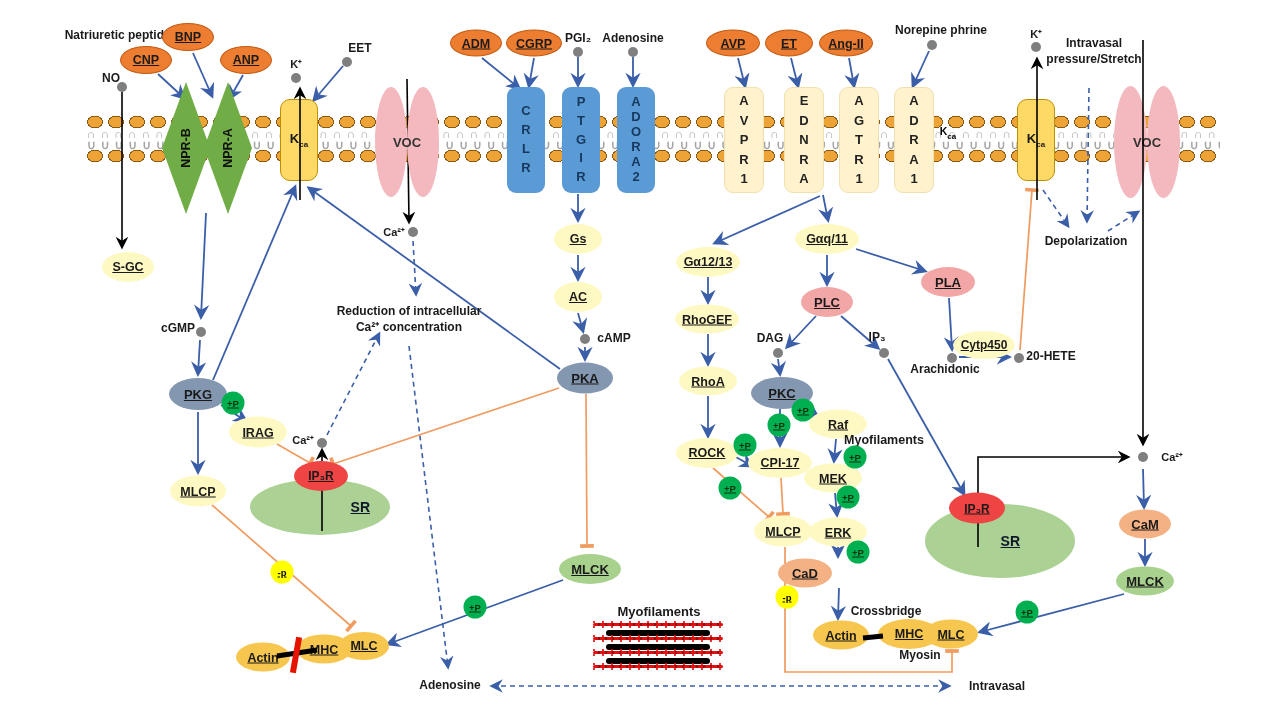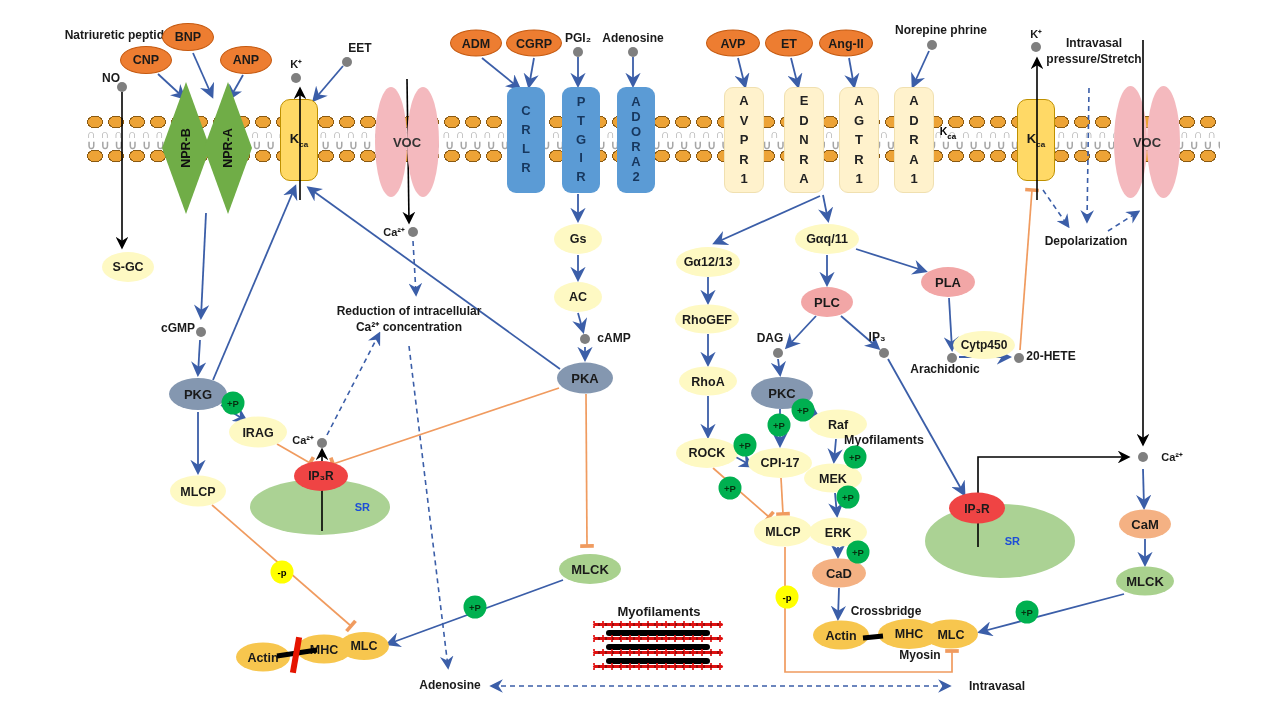--- a/index.html
+++ b/index.html
@@ -1,28 +1,28 @@
 <!DOCTYPE html>
 <html><head>
 <meta charset="utf-8">
 <style>
   html,body{margin:0;padding:0;background:#fff;font-family:"Liberation Sans",sans-serif;}
   #stage{position:relative;width:1280px;height:720px;background:#fff;overflow:hidden;}
   .n{position:absolute;transform:translate(-50%,-50%);display:flex;align-items:center;justify-content:center;
      text-align:center;font-weight:bold;color:#1a1a1a;z-index:3;box-sizing:border-box;}
-  .ell{border-radius:50%;}
+  .ell{border-radius:50%;text-decoration:underline;}
   .lig{background:#ED7D31;border:1px solid #C55A11;font-size:12.5px;}
   .teal{background:#fef9c3;font-size:12.5px;}
   .slate{background:#8497B0;font-size:13px;}
   .pinke{background:#F2A6A6;font-size:13px;}
   .salmon{background:#F4B183;font-size:13px;}
   .lgreen{background:#A9D18E;font-size:13px;}
   .payel{background:#ef4444;font-size:12px;}
   .gold{background:#F7C64E;font-size:12.5px;}
-  .srell{background:#ABD294;z-index:1;color:#1d4ed8;font-size:11px;}
+  .srell{background:#ABD294;z-index:1;color:#0f172a;font-size:14px;}
   .sr-tag{justify-content:flex-end;padding-right:20px;}
   .txt{font-size:12px;white-space:pre-line;line-height:1.3;z-index:3;}
   .dot{position:absolute;width:10px;height:10px;border-radius:50%;background:#7F7F7F;
        transform:translate(-50%,-50%);z-index:3;}
   .badge{width:23px;height:23px;border-radius:50%;font-size:9.5px;z-index:5;}
   .bp{background:#00B050;color:#05320f;}
   .bm{background:#FFFF00;color:#000;}
   .chan{border-radius:10px;}
   .kca{background:#FFD966;border:1.5px solid #BF9000;font-size:13px;}
   .kca sub,.ksm sub{font-size:8px;}
@@ -283,21 +283,21 @@
   <div class="dot" style="left:952px;top:358px"></div>
   <div class="n txt" style="left:945px;top:370px">Arachidonic</div>
   <div class="dot" style="left:1019px;top:358px"></div>
   <div class="n txt" style="left:1051px;top:357px">20-HETE</div>
 
   <div class="n ell slate" style="left:782px;top:393px;width:62px;height:32px">PKC</div>
   <div class="n ell teal" style="left:838px;top:424px;width:58px;height:29px">Raf</div>
   <div class="n txt" style="left:884px;top:440px;width:110px;font-size:12.5px">Myofilaments</div>
   <div class="n ell teal" style="left:833px;top:478px;width:58px;height:29px">MEK</div>
   <div class="n ell teal" style="left:838px;top:532px;width:58px;height:29px">ERK</div>
-  <div class="n ell salmon" style="left:839px;top:573px;width:54px;height:29px">CaD</div>
+  <div class="n ell salmon" style="left:805px;top:573px;width:54px;height:29px">CaD</div>
   <div class="n ell teal" style="left:780px;top:463px;width:64px;height:30px">CPI-17</div>
   <div class="n ell teal" style="left:783px;top:531px;width:58px;height:31px">MLCP</div>
 
   <div class="dot" style="left:1143px;top:457px"></div>
   <div class="n txt" style="left:1172px;top:457px;font-size:11px">Ca²⁺</div>
   <div class="n ell payel" style="left:977px;top:508px;width:56px;height:31px">IP₃R</div>
   <div class="n ell salmon" style="left:1145px;top:524px;width:52px;height:29px">CaM</div>
   <div class="n ell lgreen" style="left:1145px;top:581px;width:58px;height:29px">MLCK</div>
   <div class="n ell lgreen" style="left:590px;top:569px;width:62px;height:30px">MLCK</div>
 

